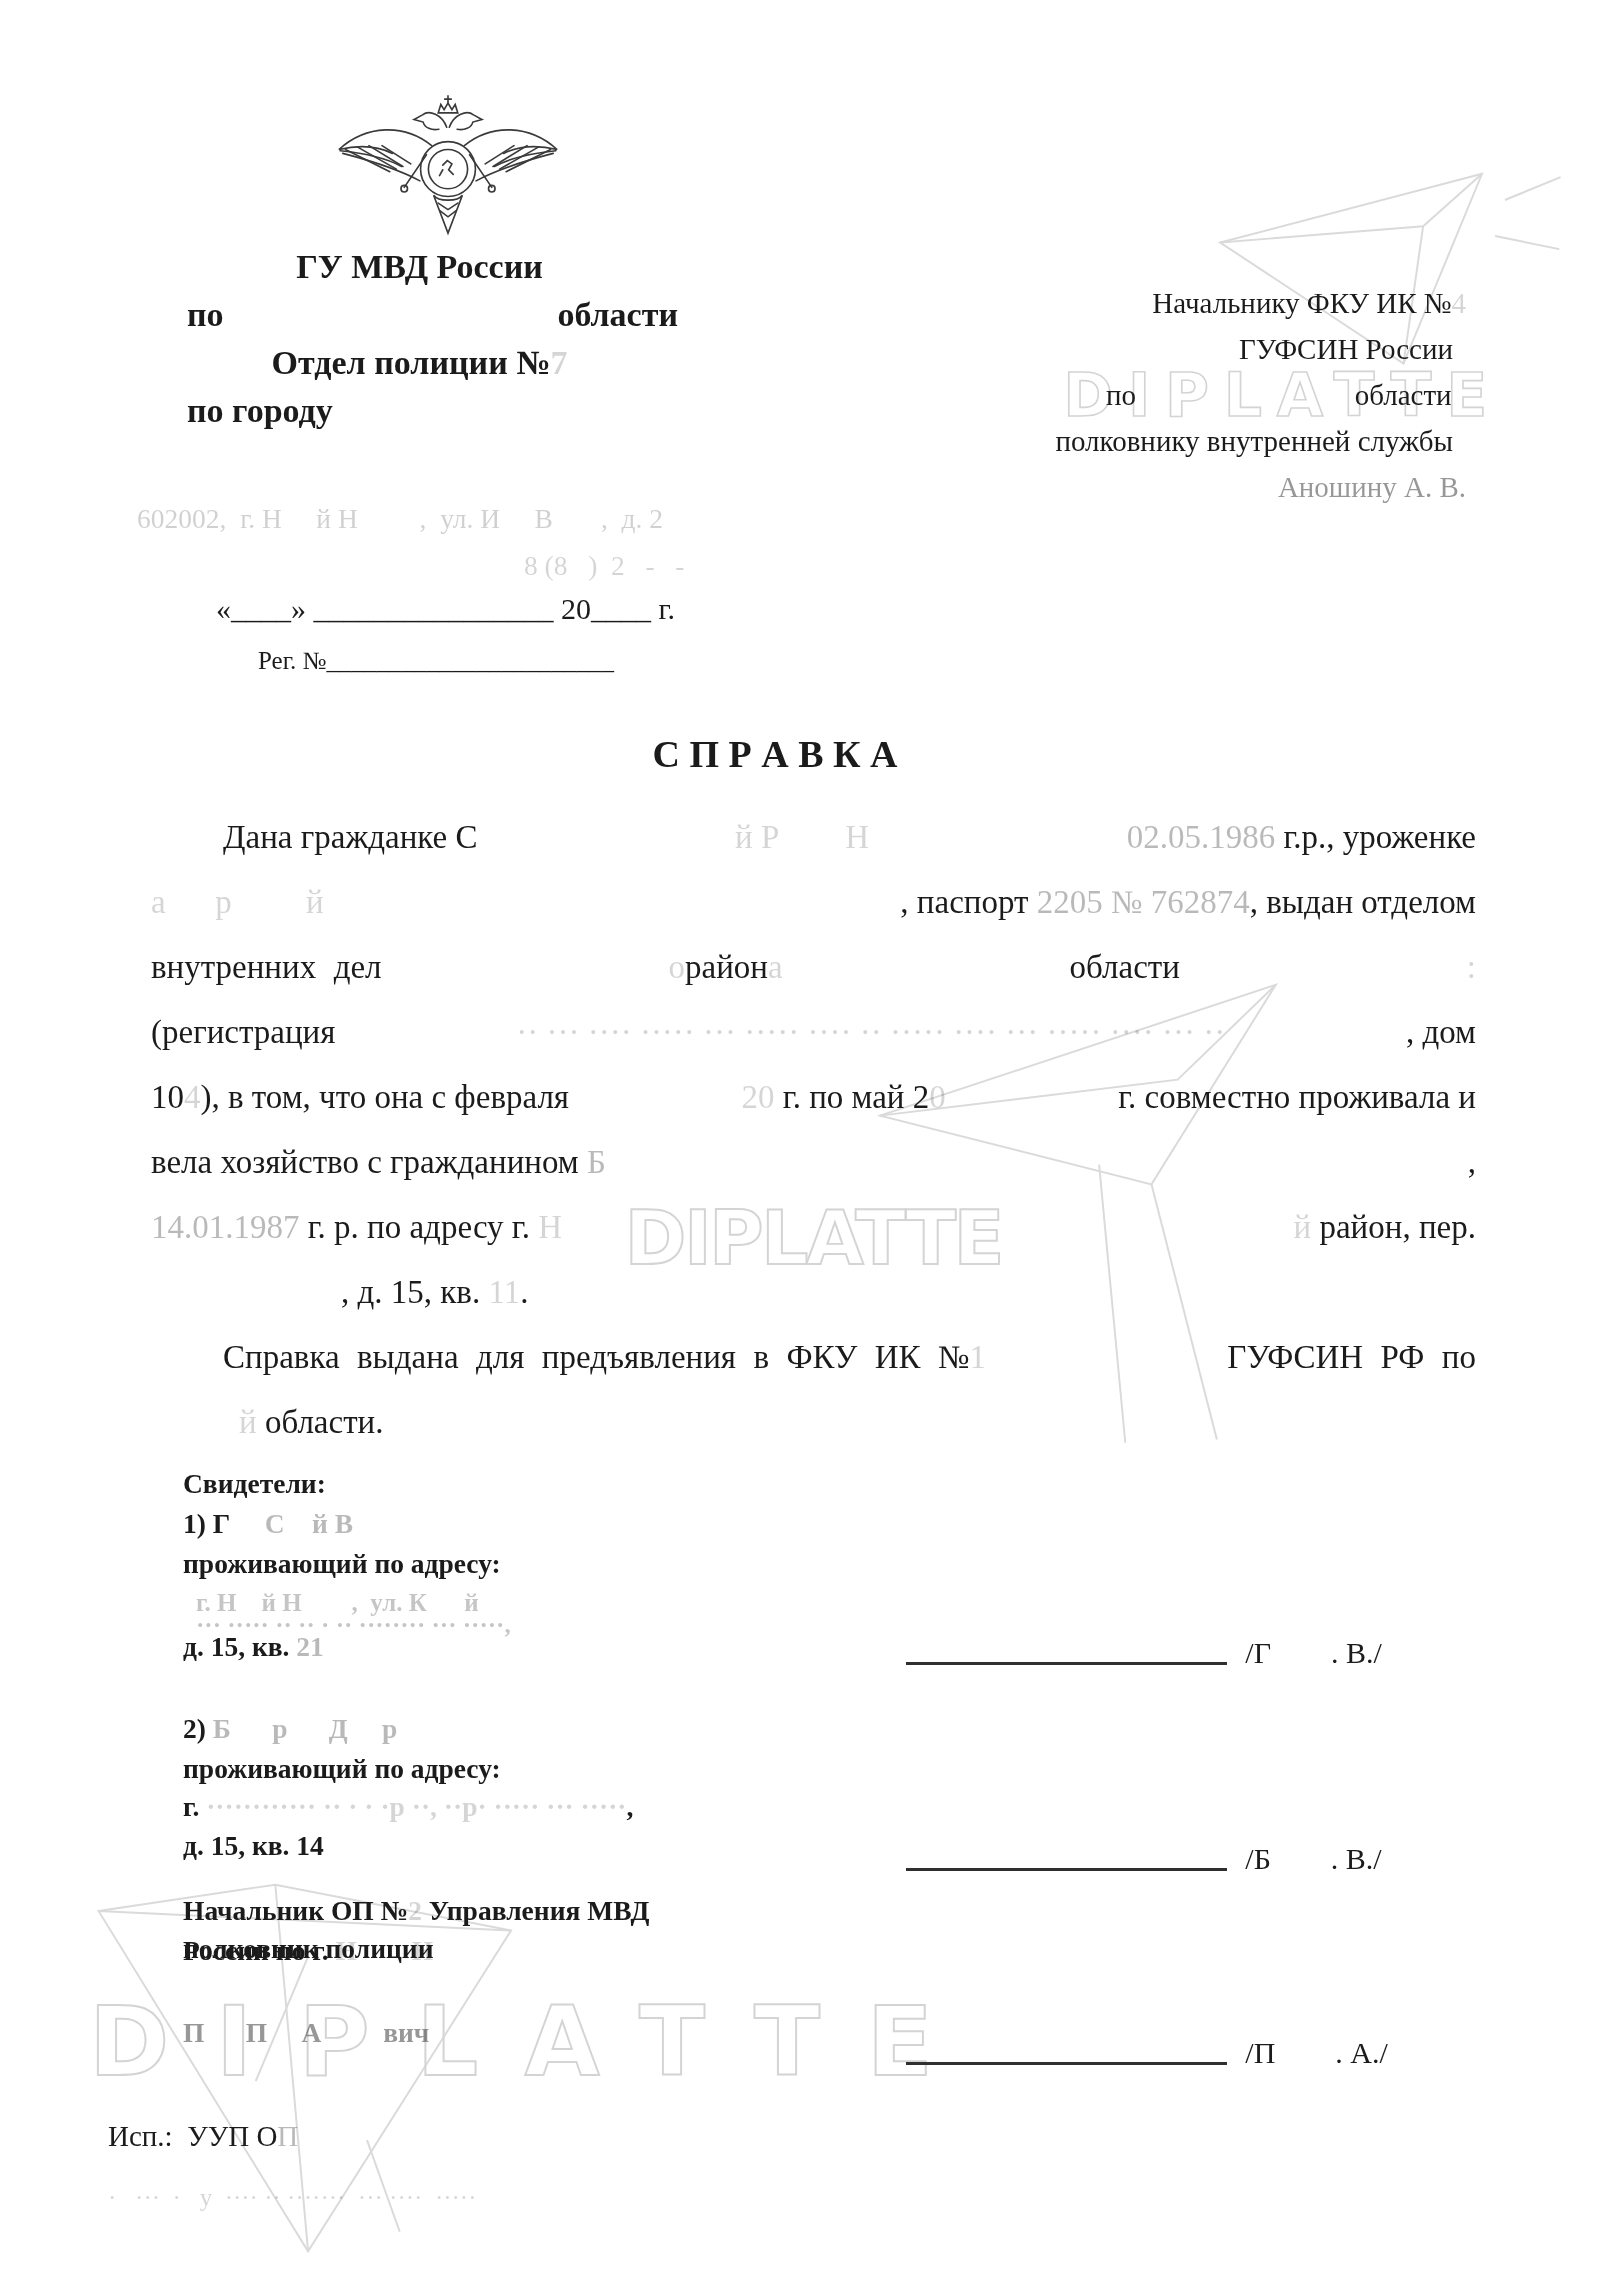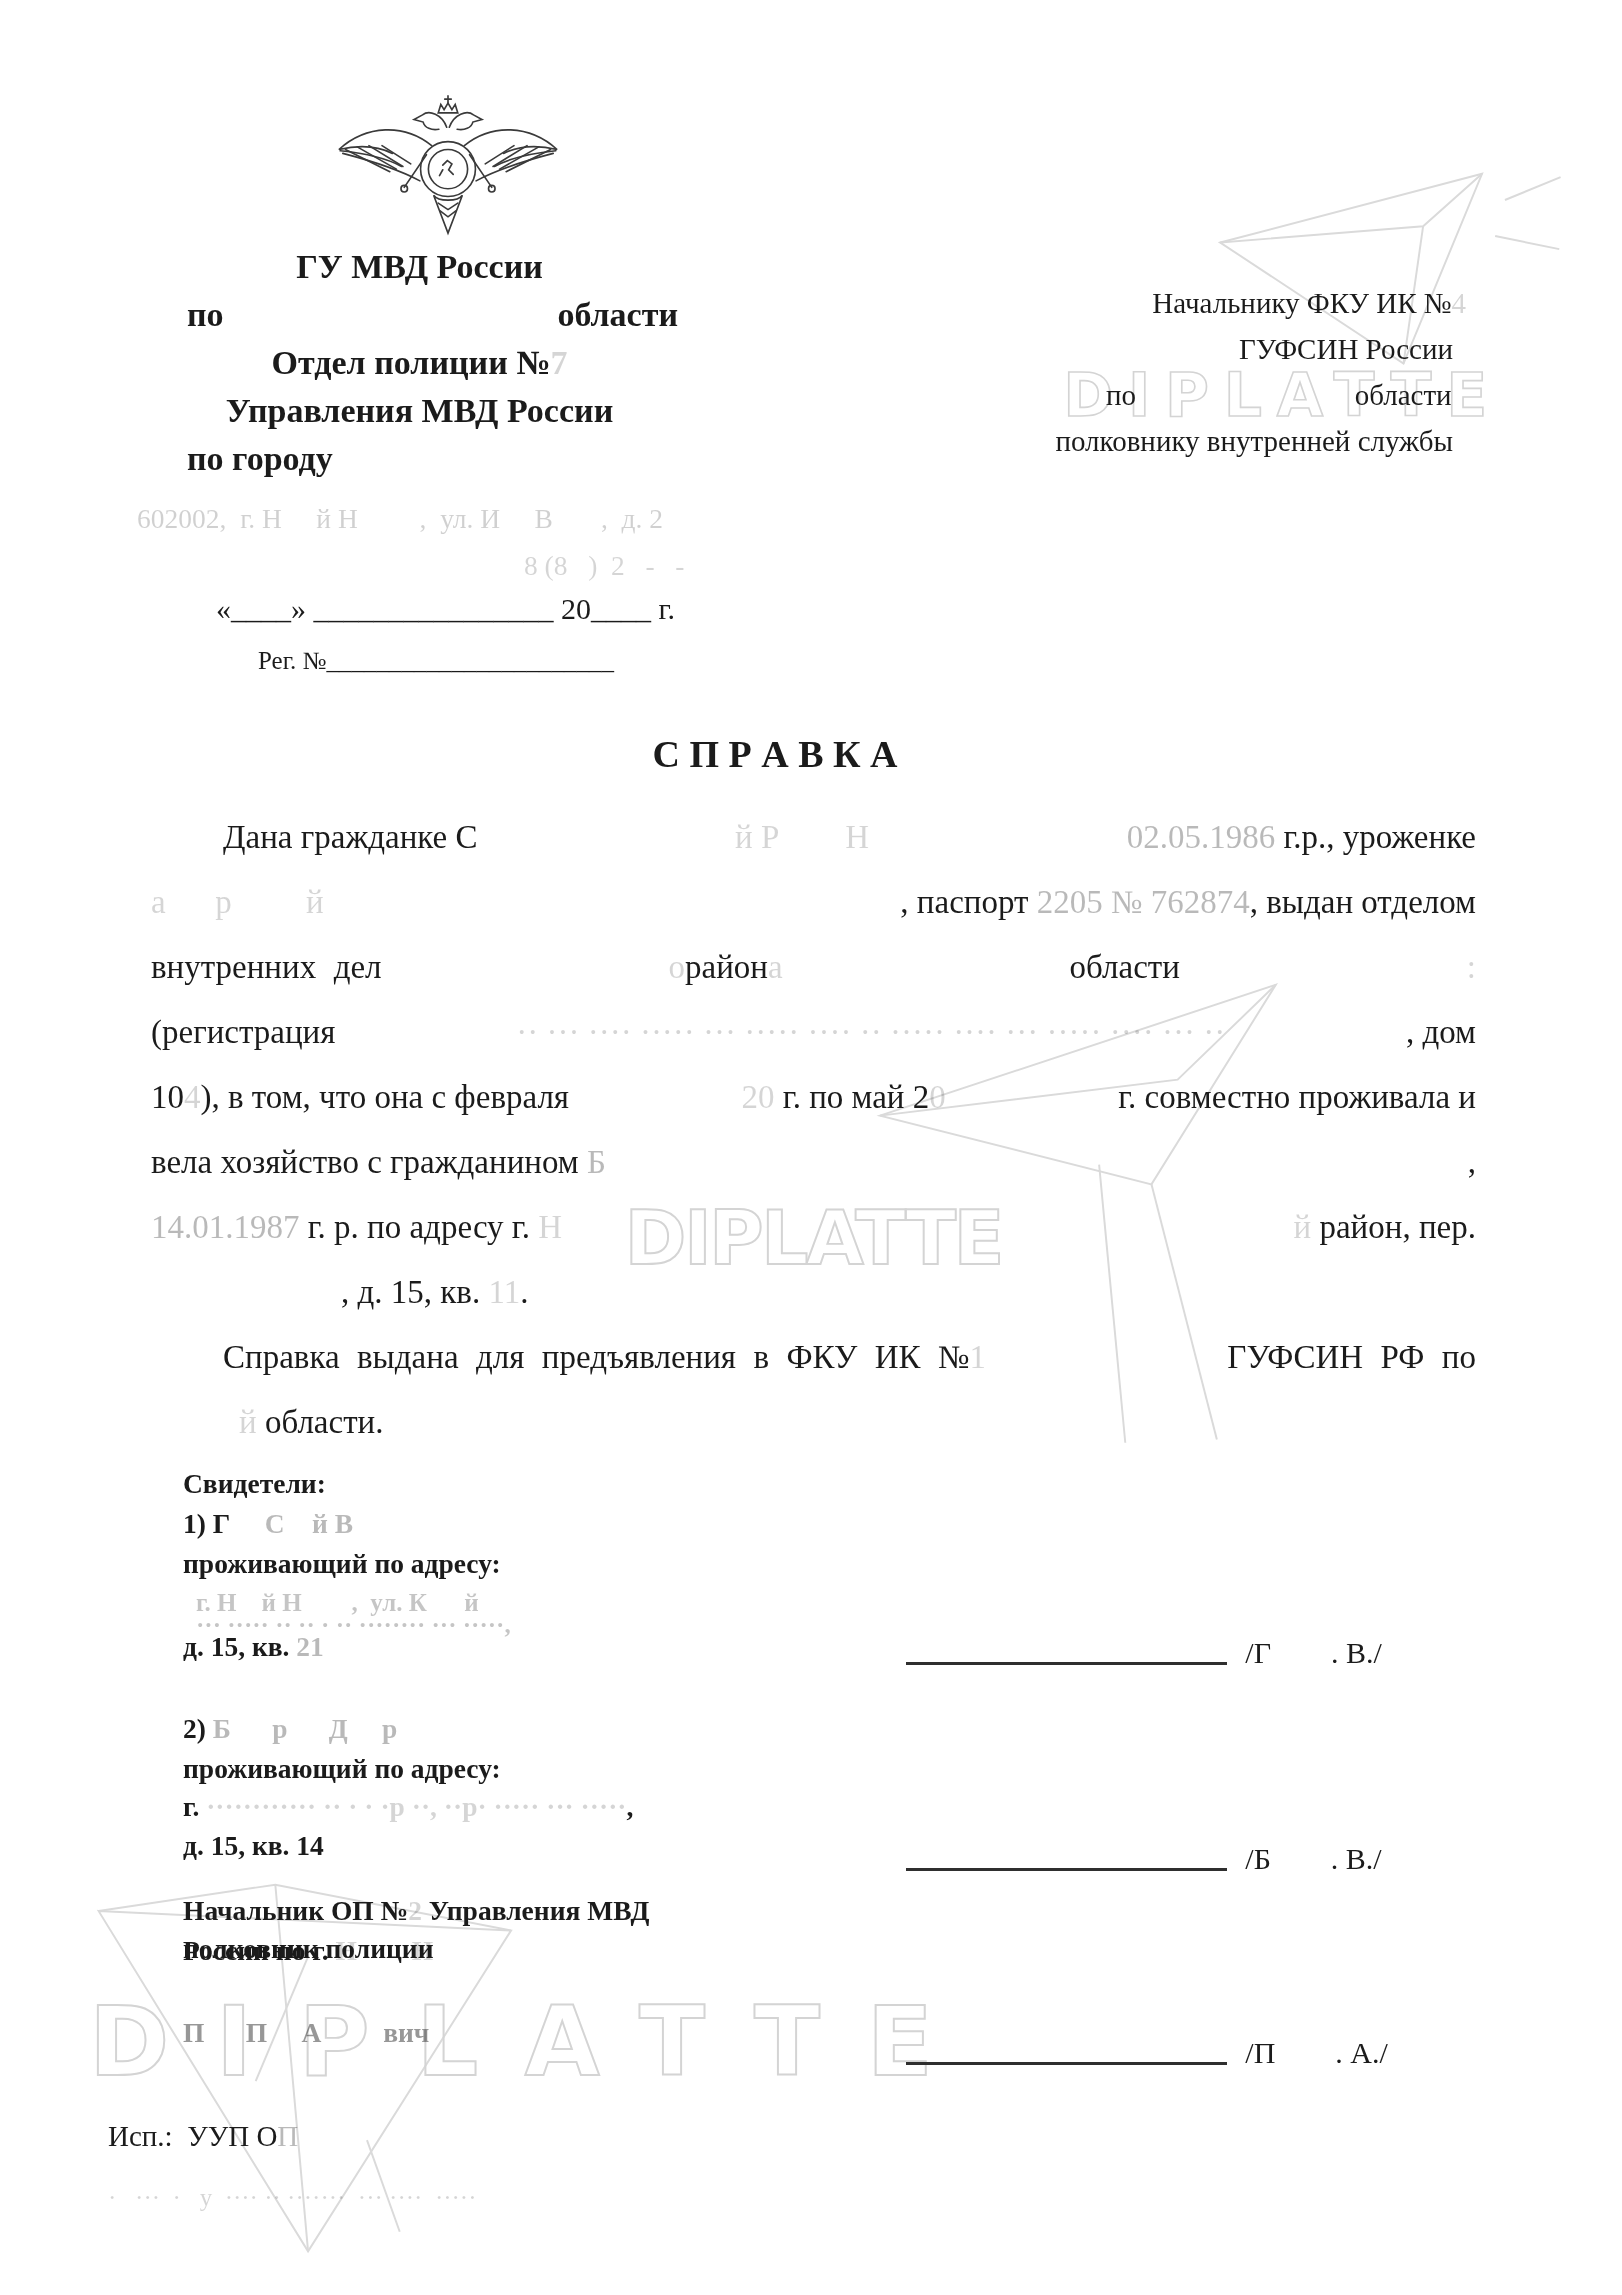--- a/index.html
+++ b/index.html
@@ -115,39 +115,39 @@
 
   <div class="abs hl">
     <div>ГУ МВД России</div>
     <div class="row2">
       <span>по</span>
       <span>области</span>
     </div>
     <div>
       <span>Отдел полиции №</span><span class="f22">7</span>
     </div>
-    <div>Управления МВД России</div>
     <div class="row5">по городу</div>
   </div>
 
   <div class="abs addr-faint">602002,&nbsp;&nbsp;г.&nbsp;Н&nbsp;&nbsp;&nbsp;&nbsp;&nbsp;й&nbsp;Н&nbsp;&nbsp;&nbsp;&nbsp;&nbsp;&nbsp;&nbsp;&nbsp;&nbsp;,&nbsp;&nbsp;ул.&nbsp;И&nbsp;&nbsp;&nbsp;&nbsp;&nbsp;В&nbsp;&nbsp;&nbsp;&nbsp;&nbsp;&nbsp;&nbsp;,&nbsp;&nbsp;д.&nbsp;2</div>
   <div class="abs phone-faint">8&nbsp;(8&nbsp;&nbsp;&nbsp;)&nbsp;&nbsp;2&nbsp;&nbsp;&nbsp;-&nbsp;&nbsp;&nbsp;-&nbsp;&nbsp;&nbsp;</div>
   <div class="abs date-line">«____» ________________ 20____ г.</div>
   <div class="abs reg-line">Рег. №_______________________</div>
 
   <div class="abs hr">
     <div>
       <span>Начальнику ФКУ ИК №</span><span class="f22">4</span>
     </div>
     <div class="r2">ГУФСИН России</div>
     <div class="row3">
       <span>по</span>
       <span>области</span>
     </div>
     <div class="r4">полковнику внутренней службы</div>
+    <div class="r5">Аношину А. В.</div>
   </div>
 
   <div class="abs title">С П Р А В К А</div>
 
   <div class="abs body-block">
     <div class="bline">
       <span class="ind"><span>Дана гражданке С</span></span>
       <span class="f22">й&nbsp;Р&nbsp;&nbsp;&nbsp;&nbsp;&nbsp;&nbsp;&nbsp;&nbsp;Н</span>
       <span><span class="f3">02.05.1986</span><span>&nbsp;г.р., уроженке</span></span>
     </div>

